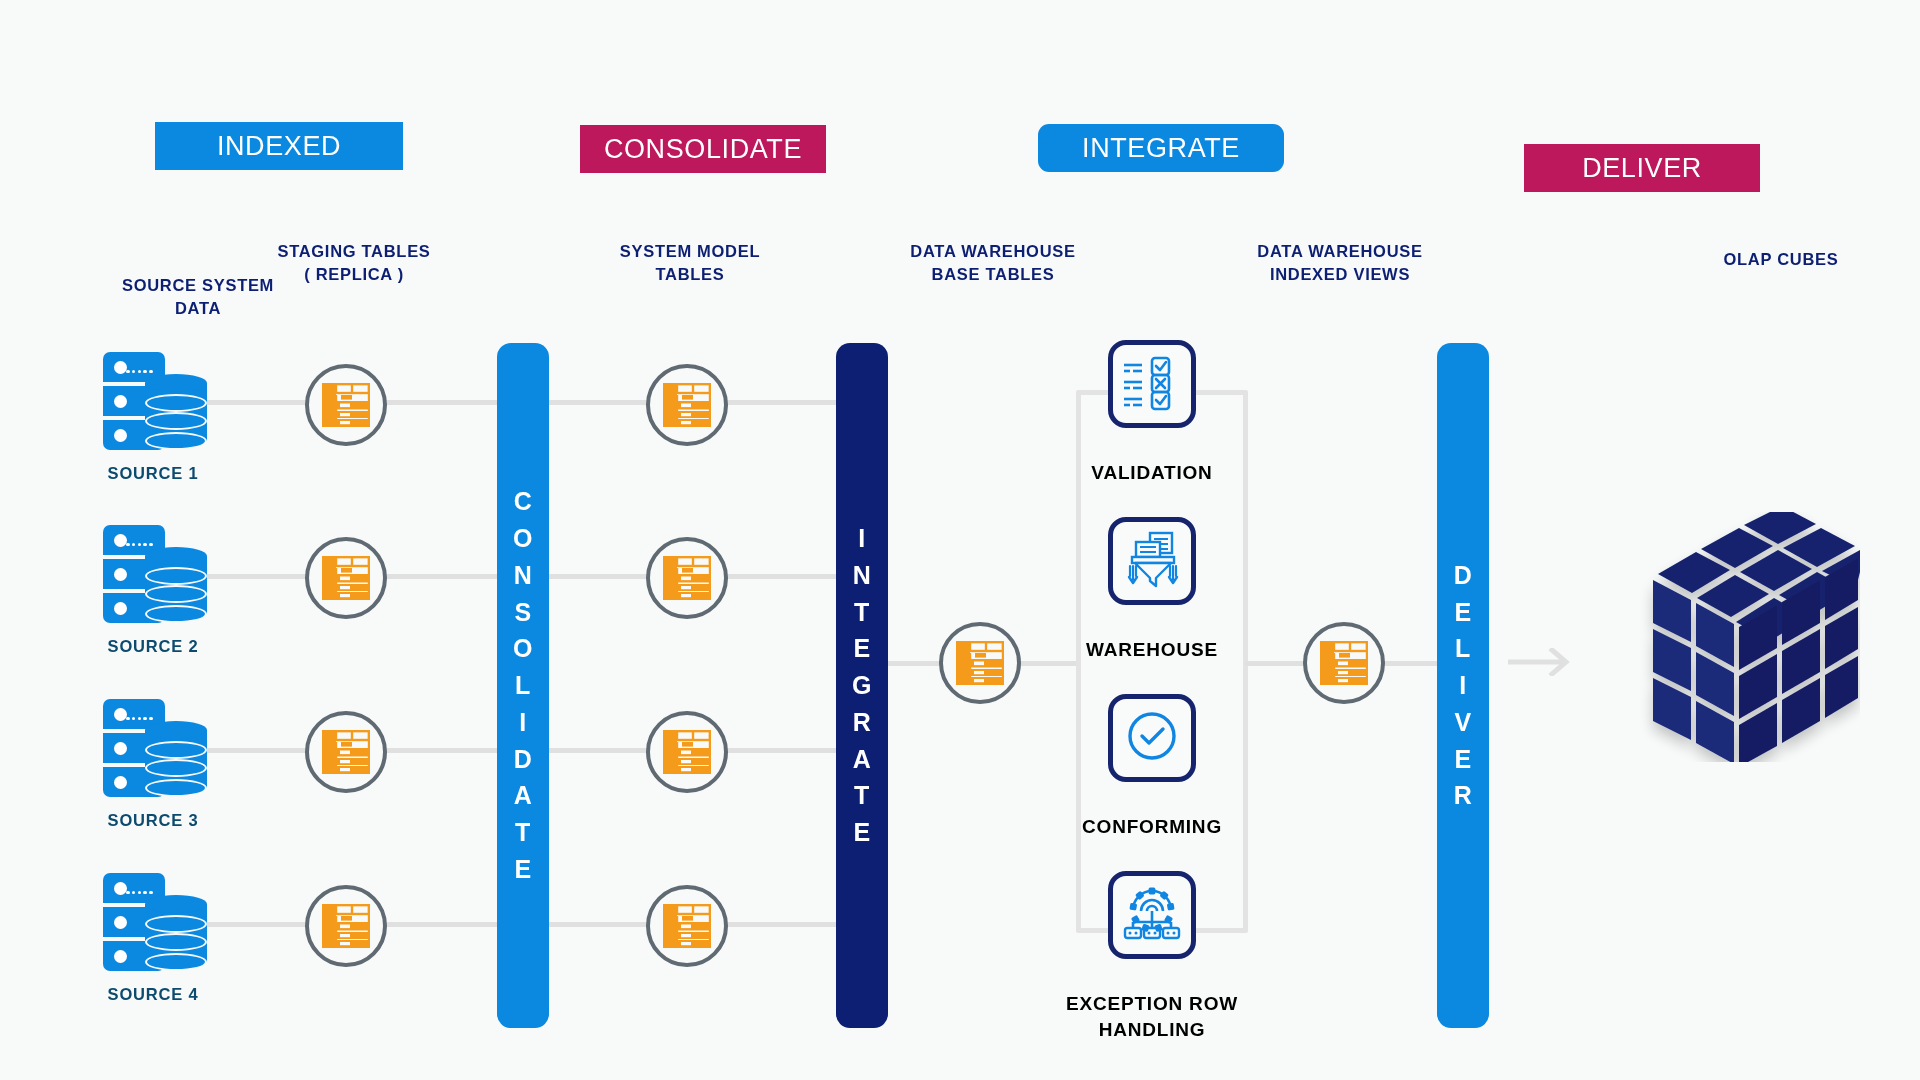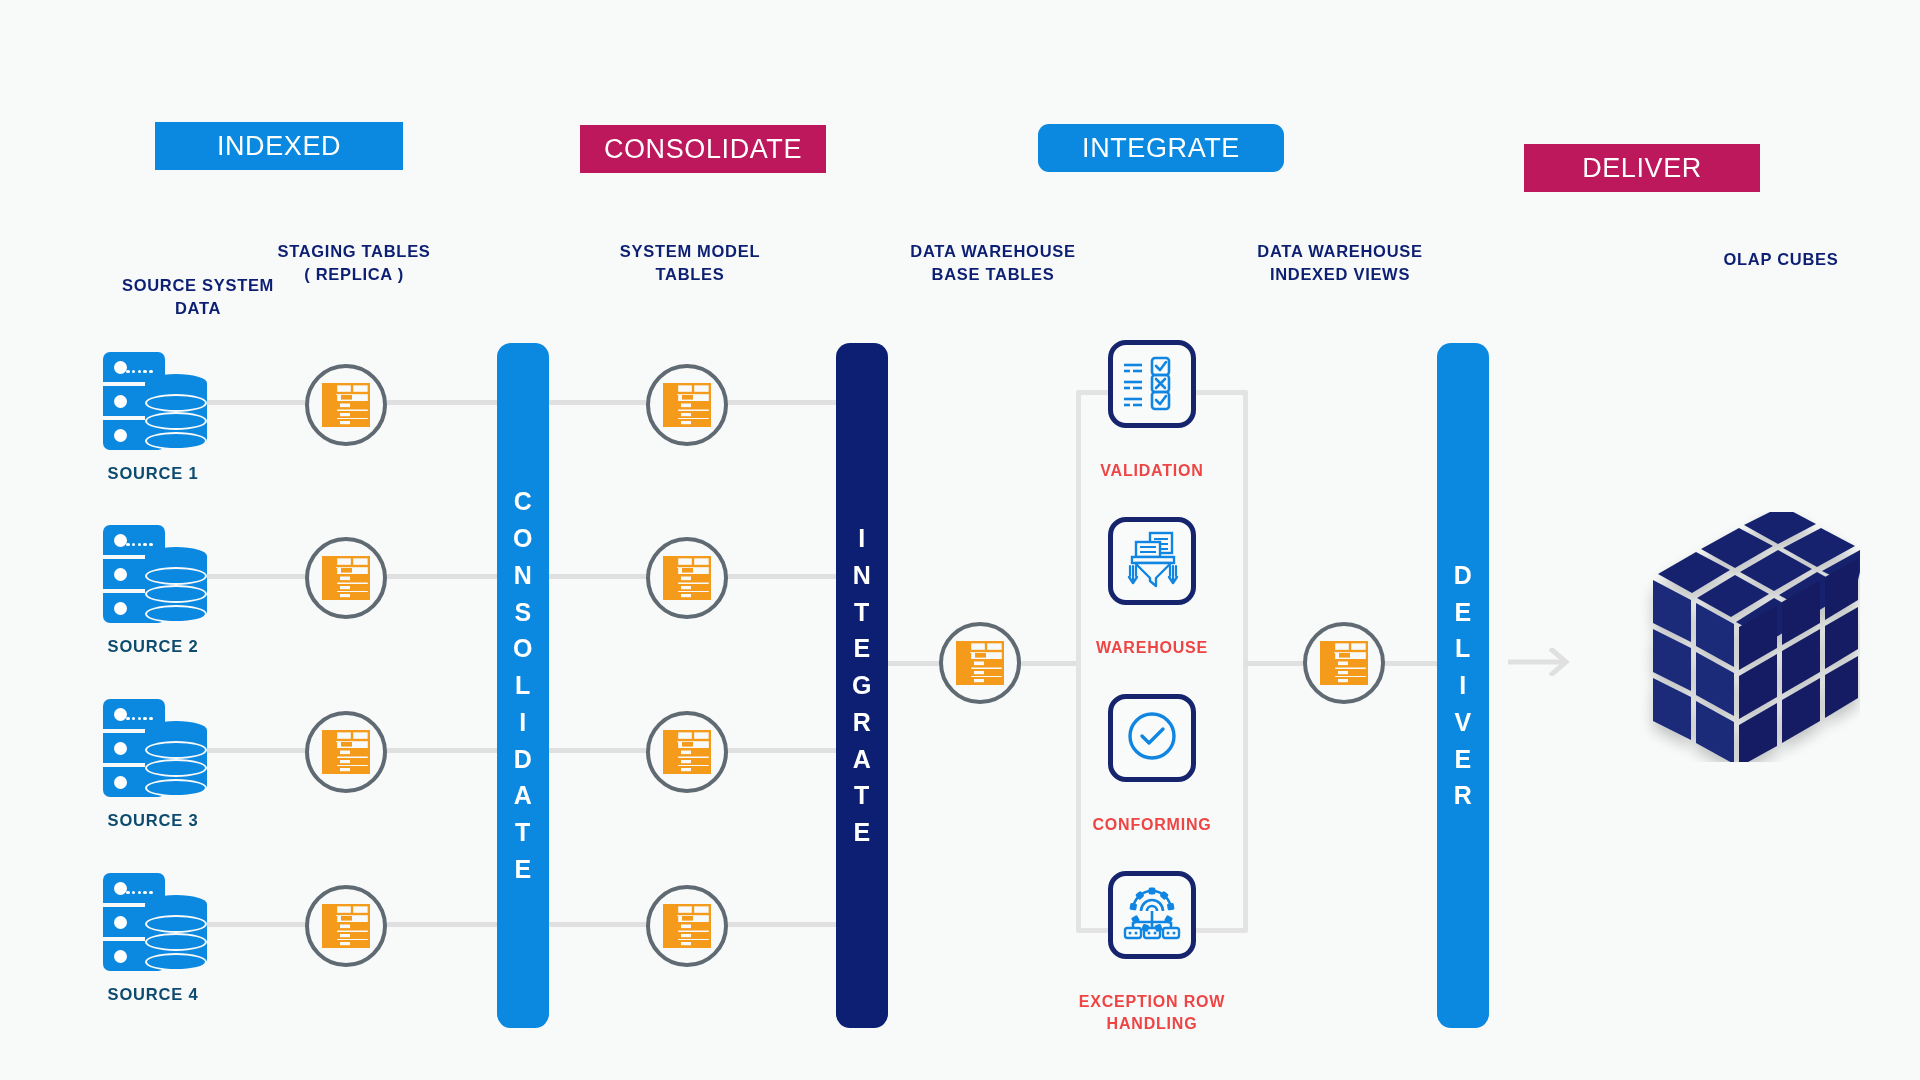--- a/index.html
+++ b/index.html
@@ -114,21 +114,21 @@
   .proc-card {
     position: absolute;
     width: 88px; height: 88px;
     border: 5px solid #16246e;
     border-radius: 18px;
     background: #f9fbfb;
     display: flex; align-items: center; justify-content: center;
   }
   .proc-label {
     position: absolute; width: 240px; text-align: center;
-    color: #ef4444; font-size: 16px; font-weight: 700;
+    color: #000000; font-size: 19px; font-weight: 700;
     letter-spacing: 0.8px; line-height: 1.35;
   }
 
   
   .arrow { position: absolute; }
 
   
   .cube-wrap { position: absolute; }
 </style>
 </head>

